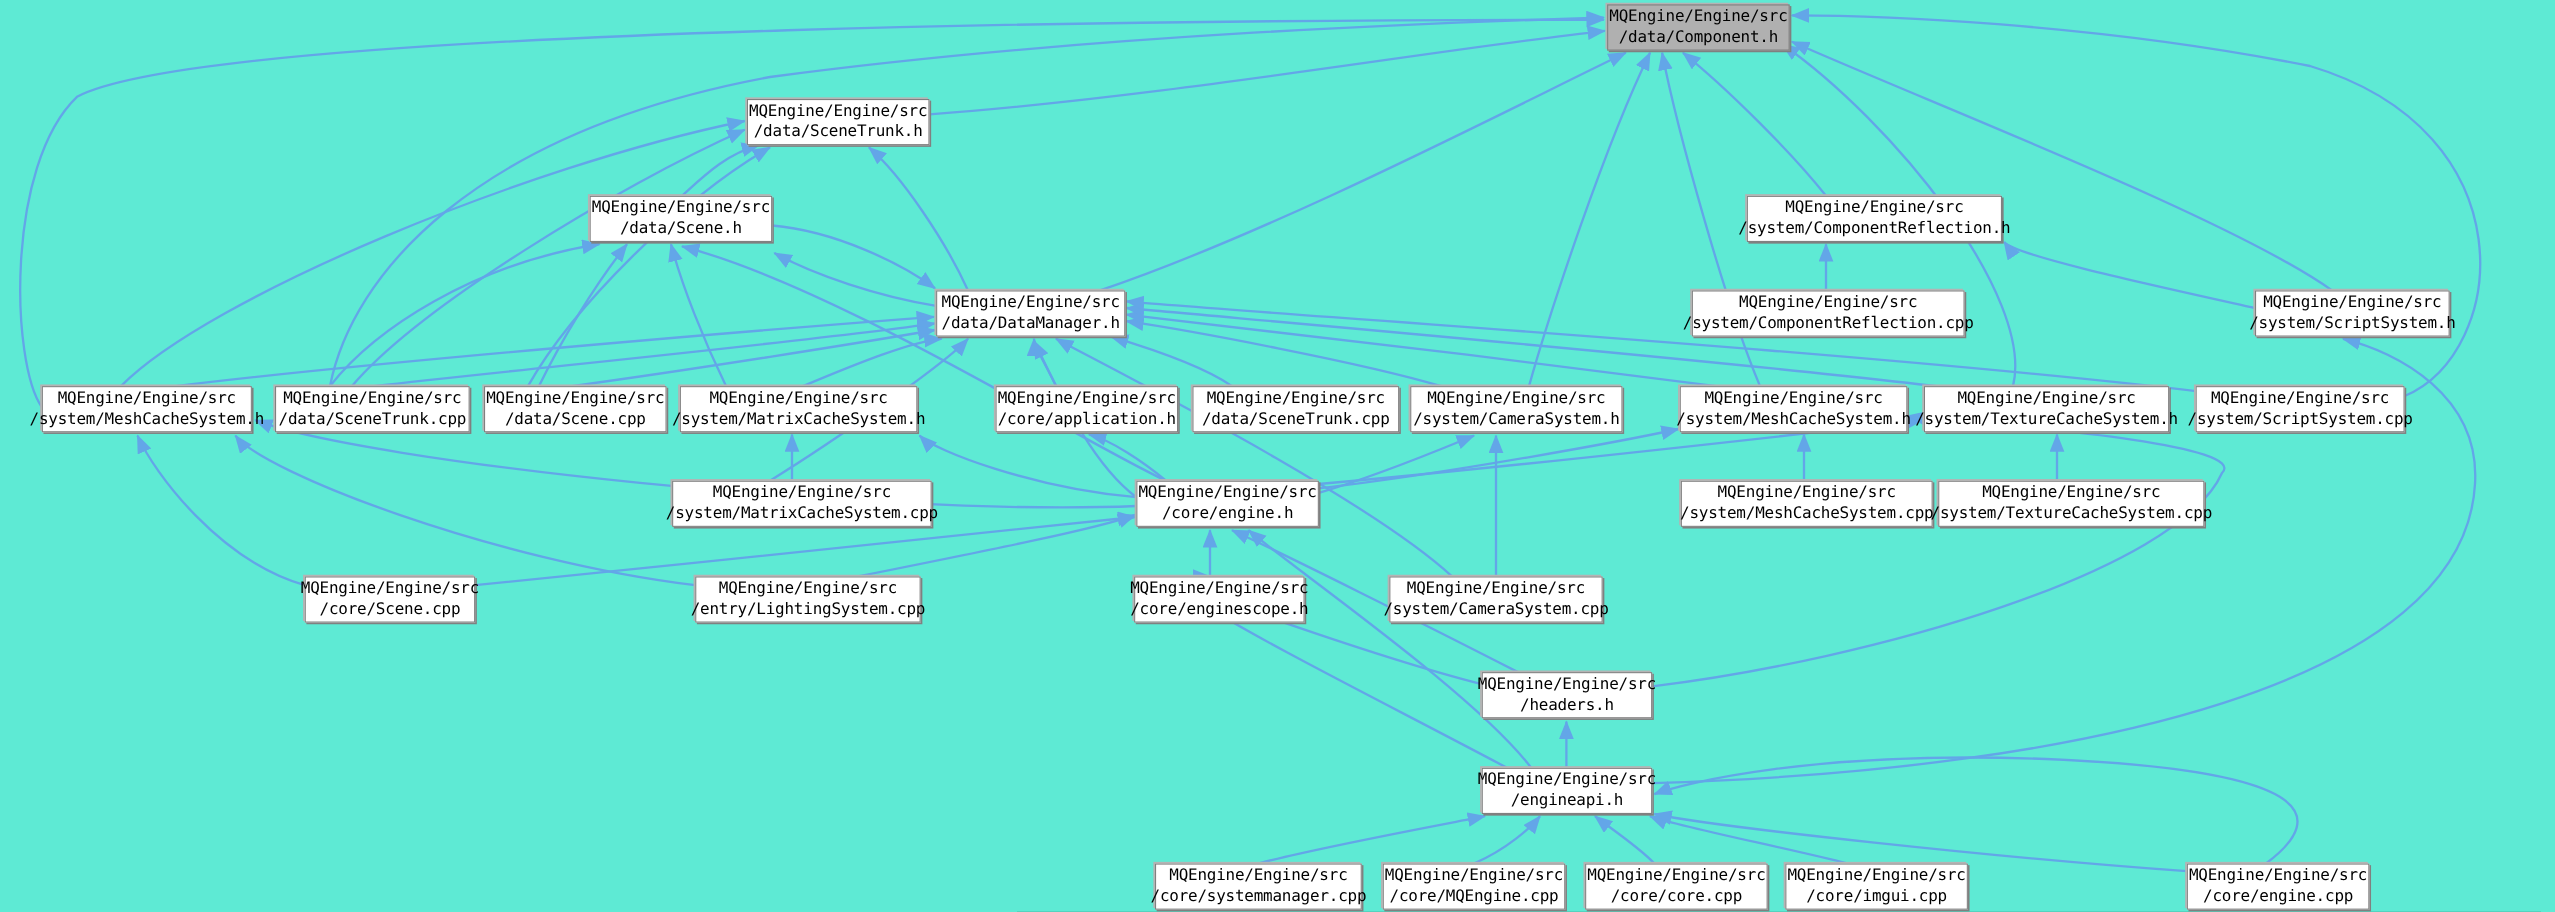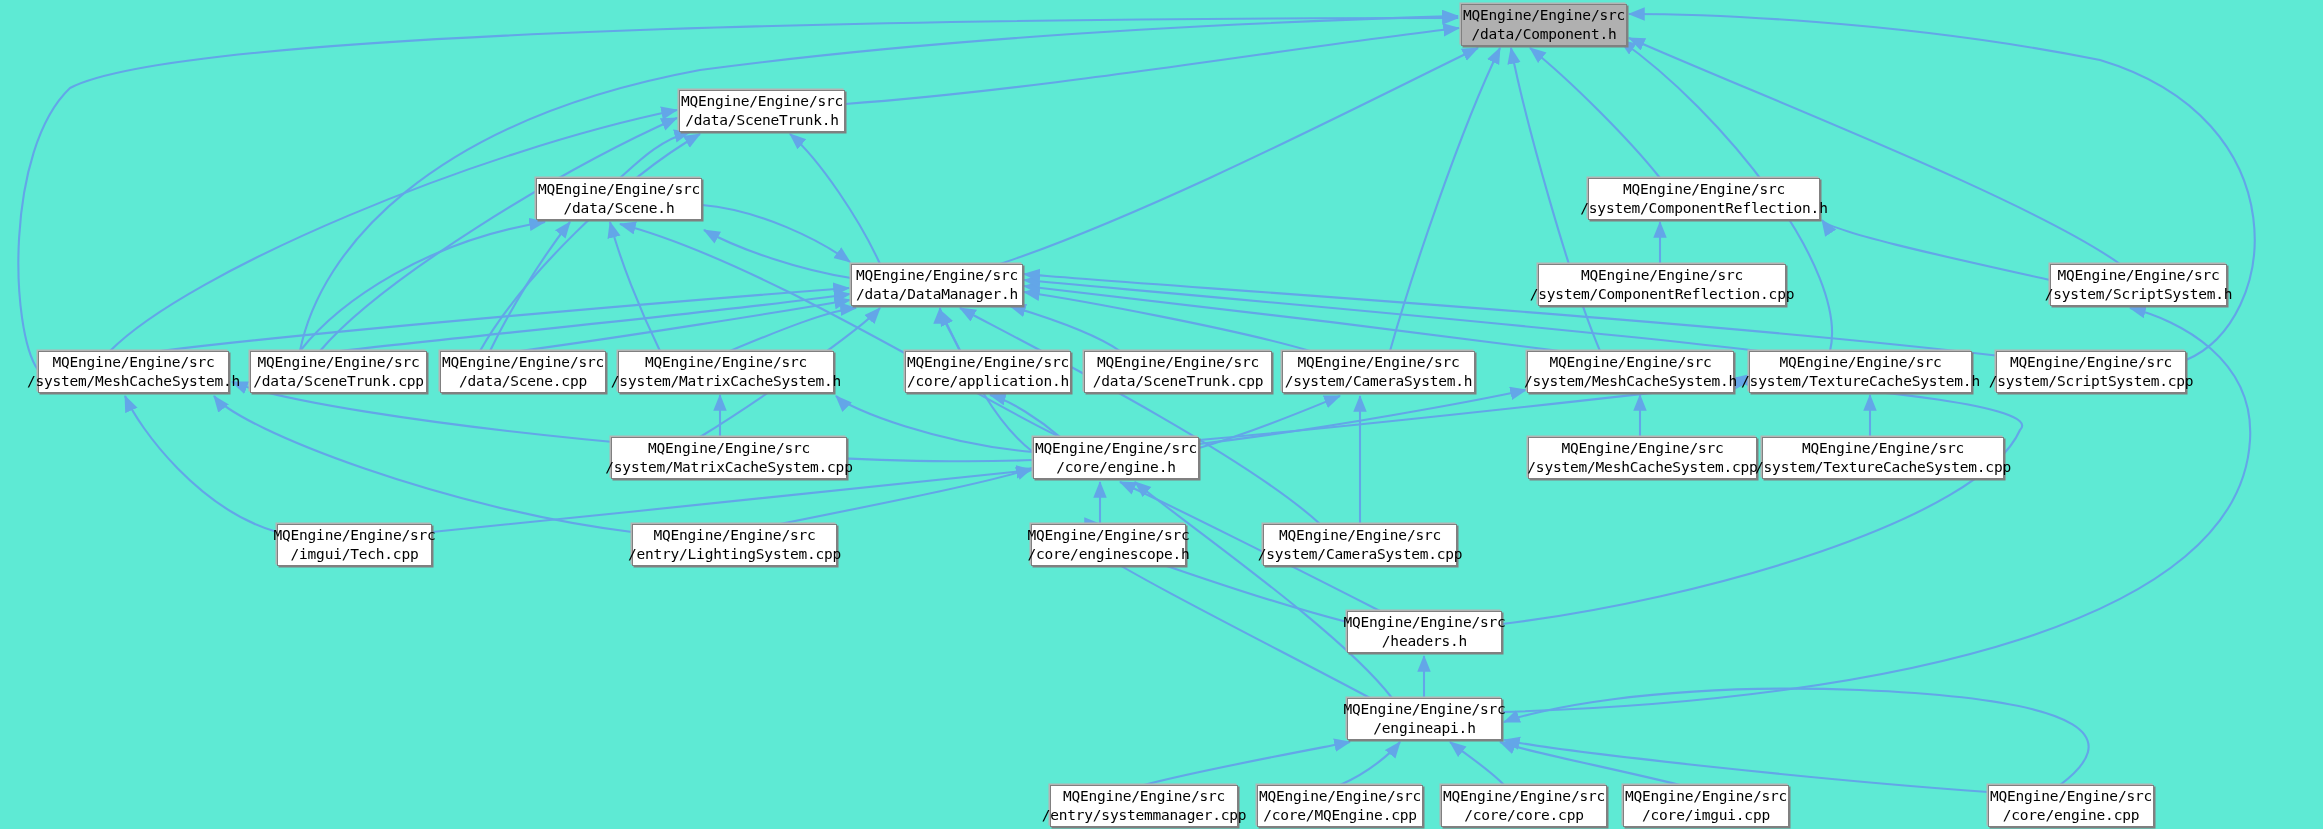--- a/index.html
+++ b/index.html
@@ -118,24 +118,24 @@
     <div class="node" style="left: 905px; top: 351px; width: 166px; height: 42px;"><span class="l1">MQEngine/Engine/src</span><span class="l2">/core/application.h</span></div>
     <div class="node" style="left: 1084px; top: 351px; width: 188px; height: 42px;"><span class="l1">MQEngine/Engine/src</span><span class="l2">/data/SceneTrunk.cpp</span></div>
     <div class="node" style="left: 1282px; top: 351px; width: 193px; height: 42px;"><span class="l1">MQEngine/Engine/src</span><span class="l2">/system/CameraSystem.h</span></div>
     <div class="node" style="left: 1527px; top: 351px; width: 207px; height: 42px;"><span class="l1">MQEngine/Engine/src</span><span class="l2">/system/MeshCacheSystem.h</span></div>
     <div class="node" style="left: 1749px; top: 351px; width: 223px; height: 42px;"><span class="l1">MQEngine/Engine/src</span><span class="l2">/system/TextureCacheSystem.h</span></div>
     <div class="node" style="left: 1996px; top: 351px; width: 190px; height: 42px;"><span class="l1">MQEngine/Engine/src</span><span class="l2">/system/ScriptSystem.cpp</span></div>
     <div class="node" style="left: 611px; top: 437px; width: 236px; height: 42px;"><span class="l1">MQEngine/Engine/src</span><span class="l2">/system/MatrixCacheSystem.cpp</span></div>
     <div class="node" style="left: 1033px; top: 437px; width: 166px; height: 42px;"><span class="l1">MQEngine/Engine/src</span><span class="l2">/core/engine.h</span></div>
     <div class="node" style="left: 1528px; top: 437px; width: 229px; height: 42px;"><span class="l1">MQEngine/Engine/src</span><span class="l2">/system/MeshCacheSystem.cpp</span></div>
     <div class="node" style="left: 1762px; top: 437px; width: 242px; height: 42px;"><span class="l1">MQEngine/Engine/src</span><span class="l2">/system/TextureCacheSystem.cpp</span></div>
-    <div class="node" style="left: 277px; top: 524px; width: 155px; height: 42px;"><span class="l1">MQEngine/Engine/src</span><span class="l2">/imgui/Tech.cpp</span></div>
+    <div class="node" style="left: 277px; top: 524px; width: 155px; height: 42px;"><span class="l1">MQEngine/Engine/src</span><span class="l2">/core/Scene.cpp</span></div>
     <div class="node" style="left: 632px; top: 524px; width: 205px; height: 42px;"><span class="l1">MQEngine/Engine/src</span><span class="l2">/entry/LightingSystem.cpp</span></div>
     <div class="node" style="left: 1031px; top: 524px; width: 155px; height: 42px;"><span class="l1">MQEngine/Engine/src</span><span class="l2">/core/enginescope.h</span></div>
     <div class="node" style="left: 1263px; top: 524px; width: 194px; height: 42px;"><span class="l1">MQEngine/Engine/src</span><span class="l2">/system/CameraSystem.cpp</span></div>
     <div class="node" style="left: 1347px; top: 611px; width: 155px; height: 42px;"><span class="l1">MQEngine/Engine/src</span><span class="l2">/headers.h</span></div>
     <div class="node" style="left: 1347px; top: 698px; width: 155px; height: 42px;"><span class="l1">MQEngine/Engine/src</span><span class="l2">/engineapi.h</span></div>
-    <div class="node" style="left: 1050px; top: 785px; width: 188px; height: 42px;"><span class="l1">MQEngine/Engine/src</span><span class="l2">/entry/systemmanager.cpp</span></div>
+    <div class="node" style="left: 1050px; top: 785px; width: 188px; height: 42px;"><span class="l1">MQEngine/Engine/src</span><span class="l2">/core/systemmanager.cpp</span></div>
     <div class="node" style="left: 1257px; top: 785px; width: 166px; height: 42px;"><span class="l1">MQEngine/Engine/src</span><span class="l2">/core/MQEngine.cpp</span></div>
     <div class="node" style="left: 1441px; top: 785px; width: 166px; height: 42px;"><span class="l1">MQEngine/Engine/src</span><span class="l2">/core/core.cpp</span></div>
     <div class="node" style="left: 1623px; top: 785px; width: 166px; height: 42px;"><span class="l1">MQEngine/Engine/src</span><span class="l2">/core/imgui.cpp</span></div>
     <div class="node" style="left: 1988px; top: 785px; width: 166px; height: 42px;"><span class="l1">MQEngine/Engine/src</span><span class="l2">/core/engine.cpp</span></div>
   </div>
 
 </body></html>

